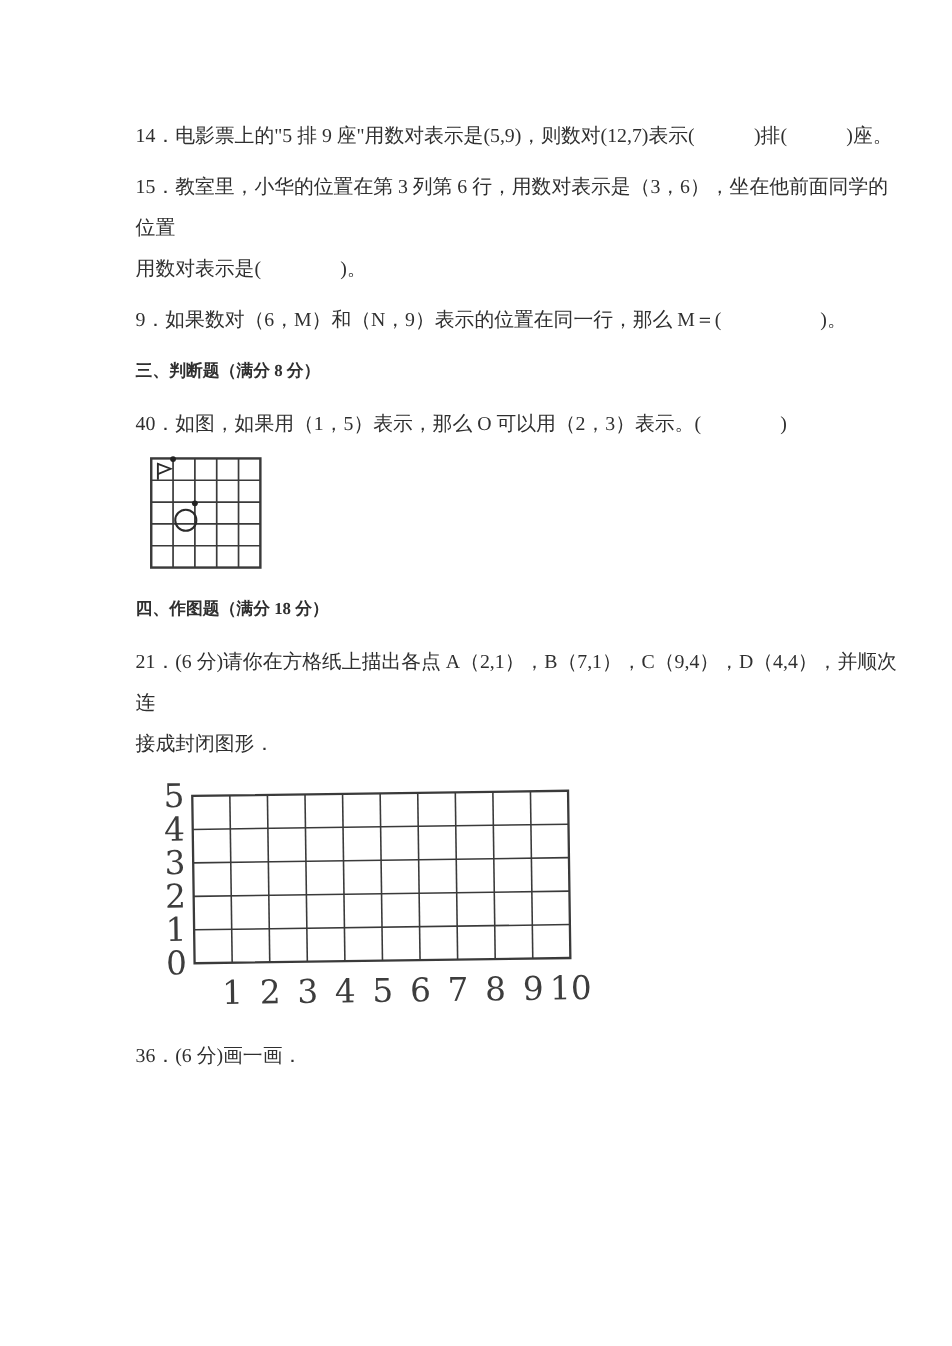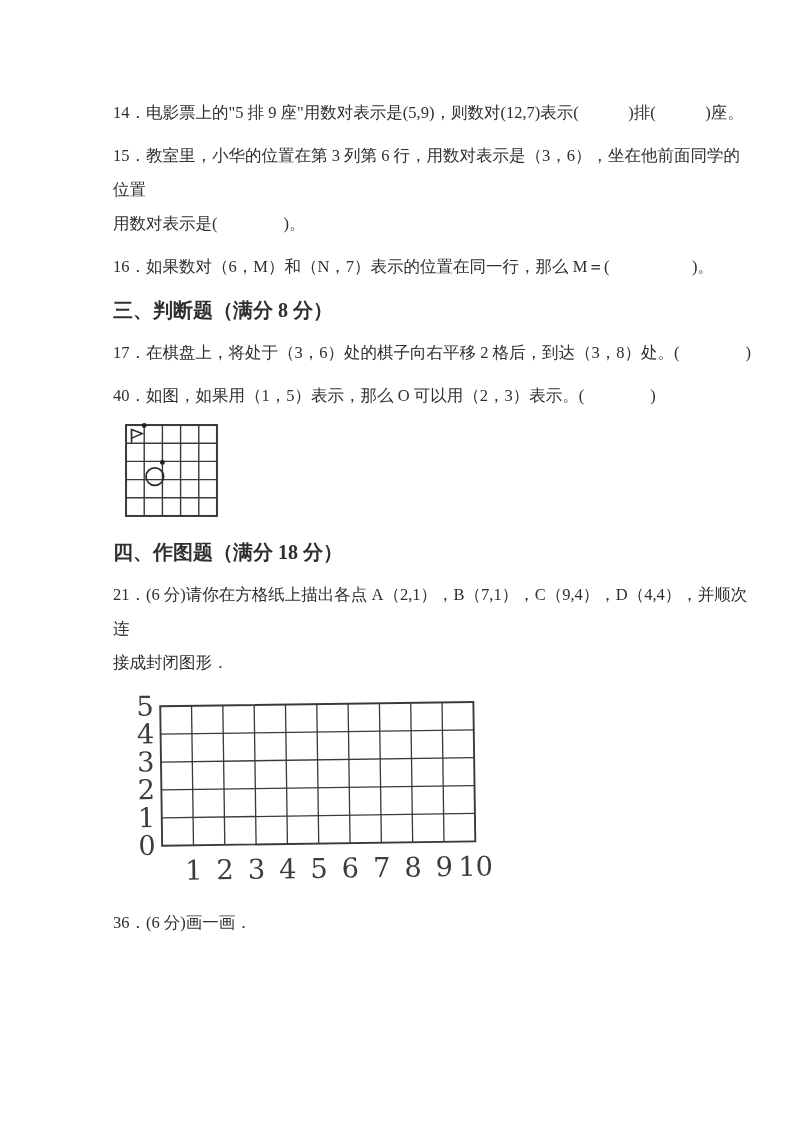--- a/index.html
+++ b/index.html
@@ -23,21 +23,21 @@
     width:100%;
   }
   .q{
     font-size:16.5px;
     line-height:34px;
     white-space:pre-wrap;
     margin:0 0 9px 0;
     max-width:648px;
   }
   .sec{
-    font-size:20px;
+    font-size:14px;
     line-height:34px;
     font-weight:bold;
     margin:2px 0 9px 0;
     white-space:pre-wrap;
   }
   .fig20-wrap{
     margin:6px 0 16px 10px;
     width:97px;
     height:97px;
   }
@@ -57,25 +57,24 @@
 </style>
 </head>
 <body>
 
 <div class="page">
   <div class="content">
 
     <p class="q">14．电影票上的"5 排 9 座"用数对表示是(5,9)，则数对(12,7)表示(　　　)排(　　　)座。</p>
     <p class="q">15．教室里，小华的位置在第 3 列第 6 行，用数对表示是（3，6），坐在他前面同学的位置
 用数对表示是(　　　　)。</p>
-    <p class="q">16．如果数对（6，M）和（N，7）表示的位置在同一行，那么 M＝(　　　　　)。</p>
+    <p class="q">9．如果数对（6，M）和（N，9）表示的位置在同一行，那么 M＝(　　　　　)。</p>
 
     <h3 class="sec">三、判断题（满分 8 分）</h3>
 
-    <p class="q">17．在棋盘上，将处于（3，6）处的棋子向右平移 2 格后，到达（3，8）处。(　　　　)</p>
     <p class="q">40．如图，如果用（1，5）表示，那么 O 可以用（2，3）表示。(　　　　)</p>
 
     <div class="fig20-wrap">
       <svg viewBox="0 0 96 96" xmlns="http://www.w3.org/2000/svg">
         <g stroke="#3a3a3a" fill="none">
           <rect x="3" y="3" width="90" height="90" stroke-width="2"></rect>
           <line x1="21" y1="3" x2="21" y2="93" stroke-width="1.4"></line>
           <line x1="39" y1="3" x2="39" y2="93" stroke-width="1.4"></line>
           <line x1="57" y1="3" x2="57" y2="93" stroke-width="1.4"></line>
           <line x1="75" y1="3" x2="75" y2="93" stroke-width="1.4"></line>

